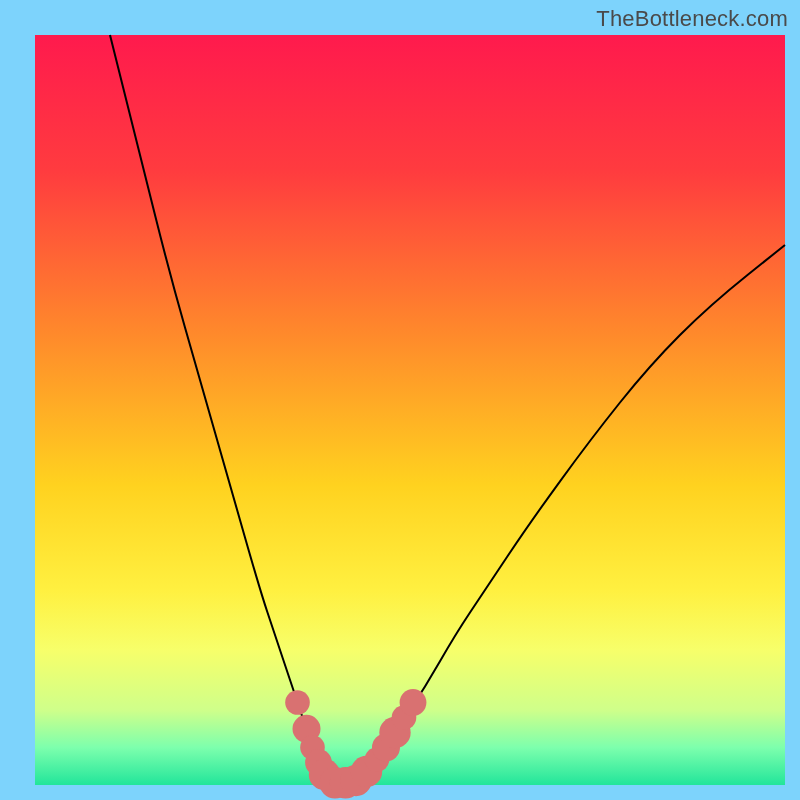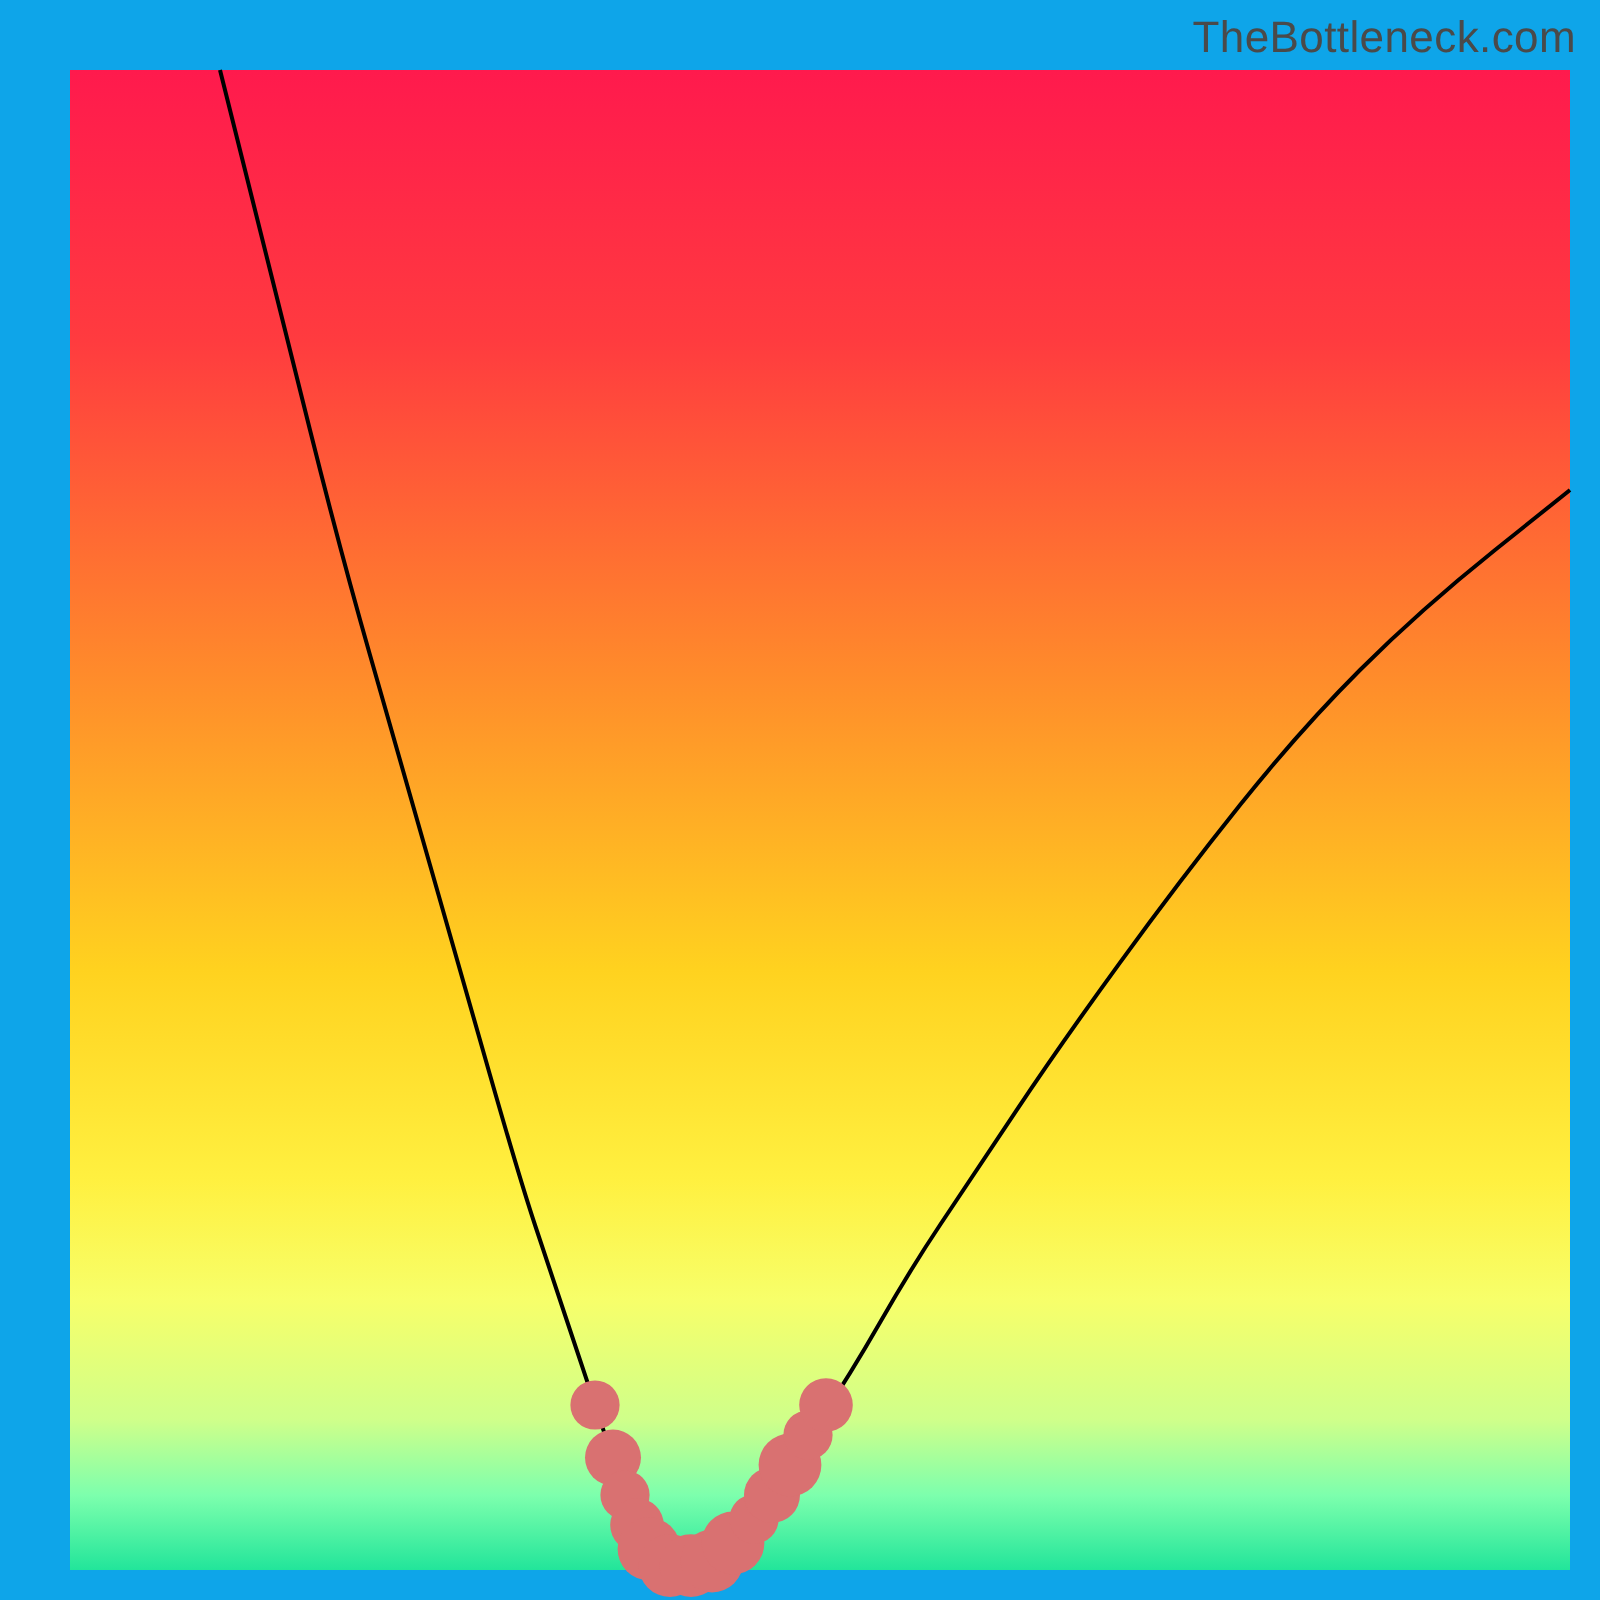--- a/index.html
+++ b/index.html
@@ -8,21 +8,21 @@
     width: 800px;
     height: 800px;
     background: #000;
     overflow: hidden;
     font-family: Arial, Helvetica, sans-serif;
   }
   .frame {
     position: relative;
     width: 800px;
     height: 800px;
-    background: #0ea5e9;
+    background: #7dd3fc;
   }
   .watermark {
     position: absolute;
     top: 6px;
     right: 12px;
     color: #4a4a4a;
     font-size: 22px;
     font-weight: 500;
     letter-spacing: 0.2px;
     z-index: 5;

